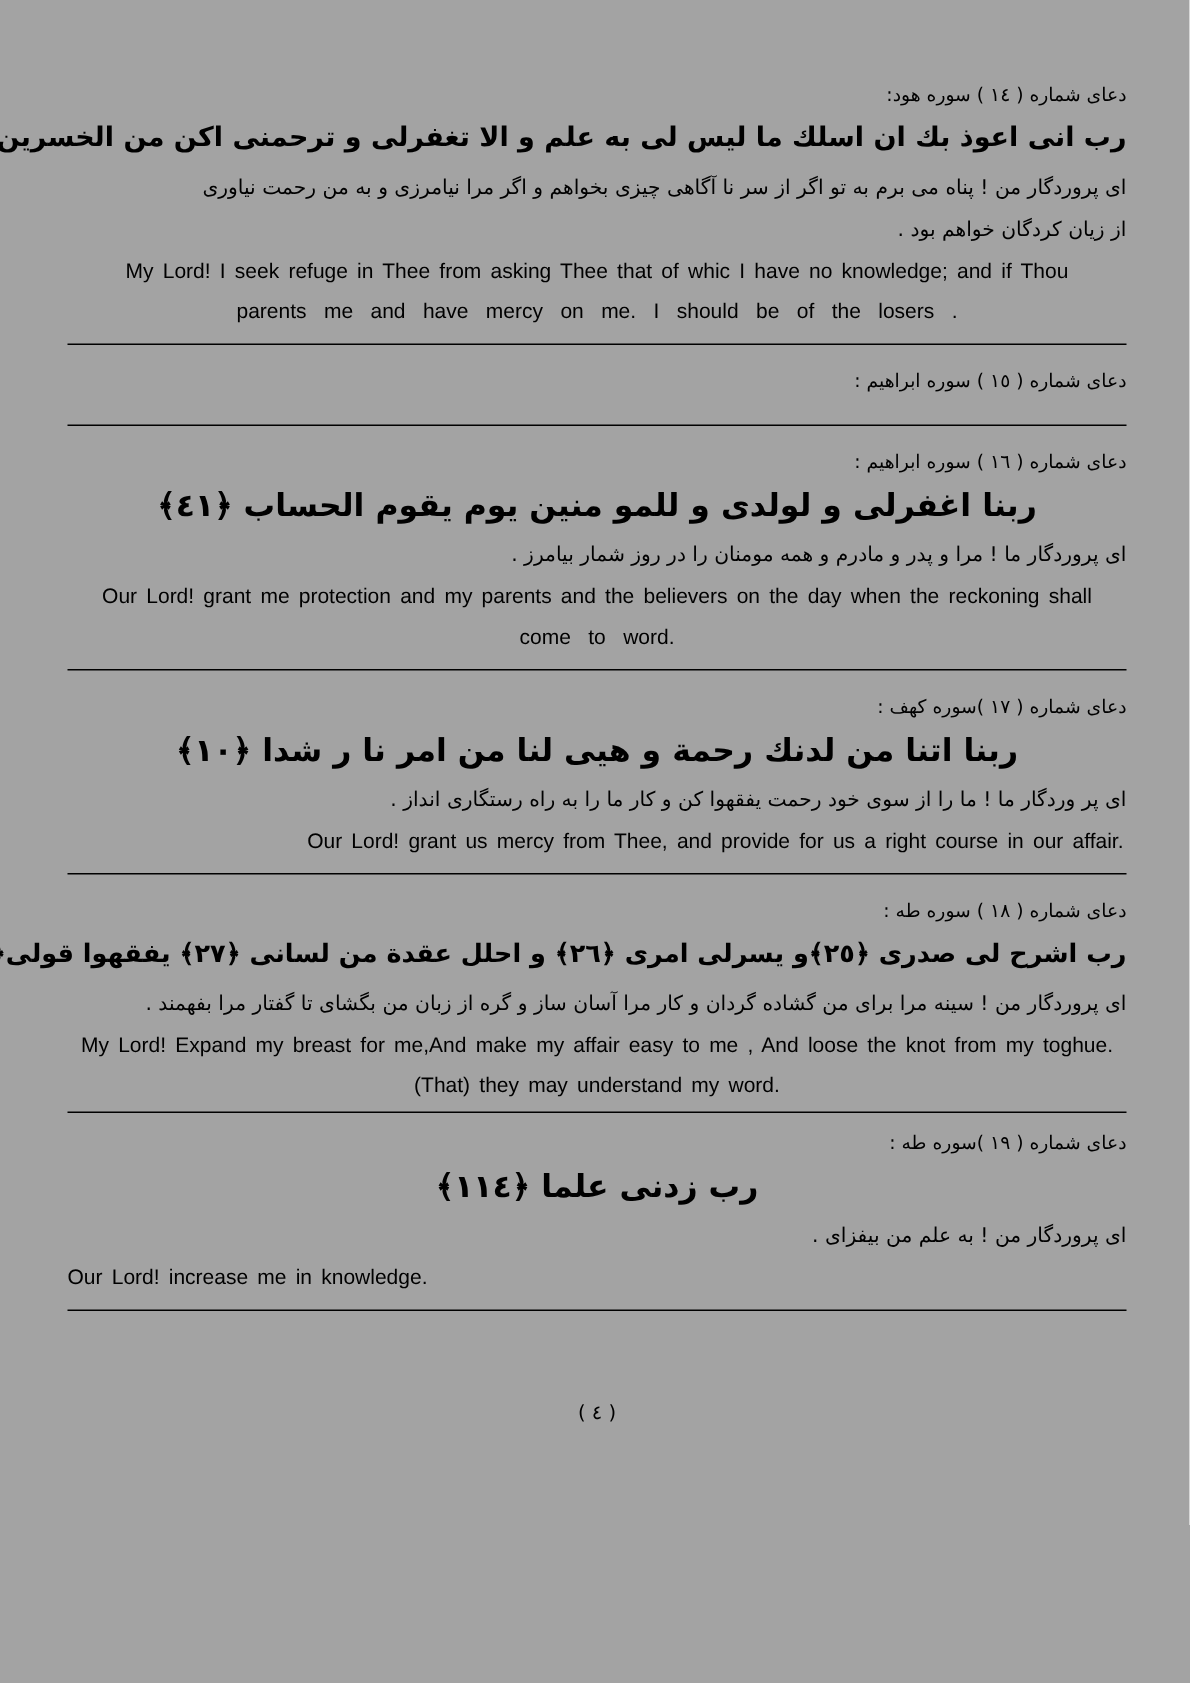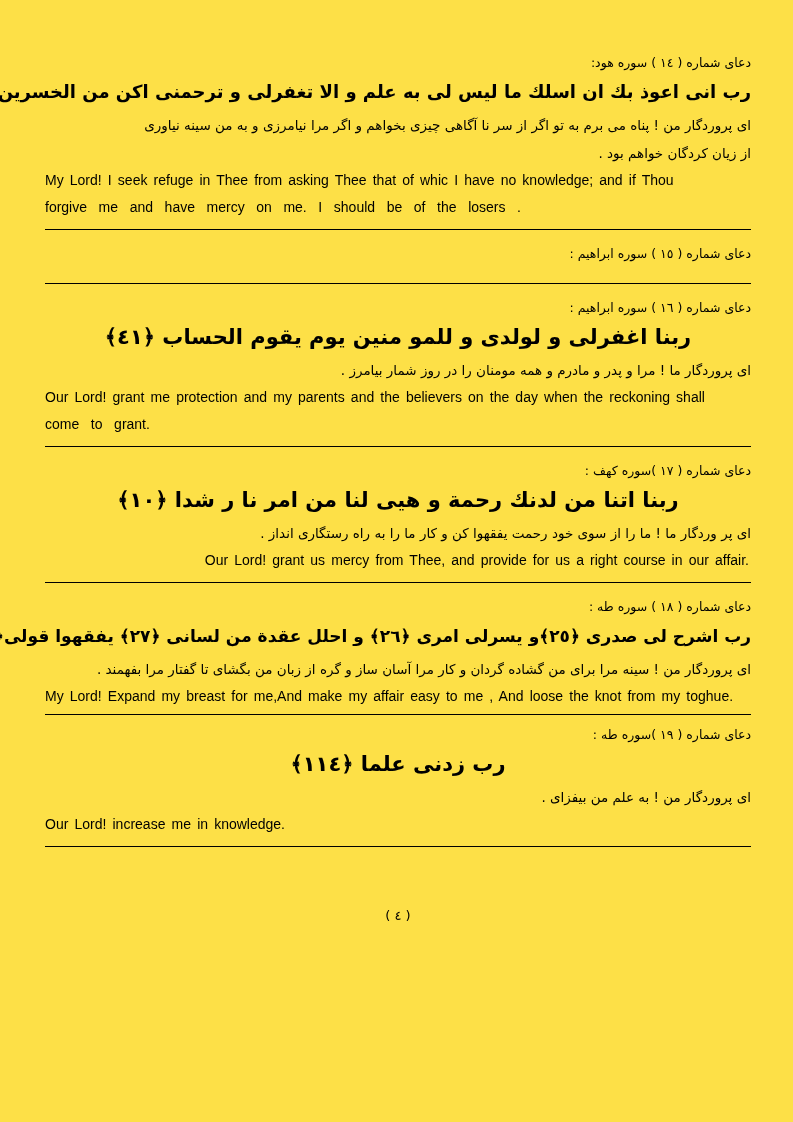--- a/index.html
+++ b/index.html
@@ -1,20 +1,20 @@
 <!DOCTYPE html>
 <html lang="fa"><head>
 <meta charset="utf-8">
 <style>
   * { margin:0; padding:0; box-sizing:border-box; }
   html,body { background:#ffffff; }
   .page {
     position:relative;
     width:793px; height:1122px;
-    background:#fde047;
+    background:#a3a3a3;
     color:#000;
     padding:50px 42px 0 45px;
     font-family:"DejaVu Sans", sans-serif;
     overflow:hidden;
   }
   .sec { padding-top:4px; }
   .hdr {
     direction:rtl; text-align:right;
     font-size:12.5px; line-height:18px;
     margin-bottom:3px;
@@ -28,21 +28,21 @@
     white-space:nowrap;
   }
   .ayah.sz-md { font-size:18px; }
   .ayah.sz-sm { font-size:17px; }
   .fa {
     direction:rtl; text-align:right;
     font-size:13.5px; line-height:28px;
     white-space:nowrap;
   }
   .en {
-    direction:ltr; 
+    direction:ltr; text-align:center;
     font-family:"Liberation Sans","DejaVu Sans",sans-serif;
     font-size:14px; line-height:27px;
     word-spacing:0.16em;
     white-space:nowrap;
   }
   .en.wide { word-spacing:0.55em; }
   .en.right { text-align:right; padding-right:2px; }
   .en.right-in { text-align:left; padding-right:36px; }
   .rule {
     border:none; border-top:1.5px solid #000;
@@ -59,54 +59,55 @@
   }
 </style>
 </head>
 <body>
 
 <main class="page">
 
   <section class="sec s1">
     <p class="hdr">دعای شماره ( ١٤ ) سوره هود:</p>
     <p class="ayah sz-md">رب انی اعوذ بك ان اسلك ما لیس لی به علم و الا تغفرلی و ترحمنی اكن من الخسرین ﴿٤٧﴾</p>
-    <p class="fa">ای پروردگار من ! پناه می برم به تو اگر از سر نا آگاهی چیزی بخواهم و اگر مرا نیامرزی و به من سینه نیاوری</p>
+    <p class="fa">ای پروردگار من ! پناه می برم به تو اگر از سر نا آگاهی چیزی بخواهم و اگر مرا نیامرزی و به من رحمت نیاوری</p>
     <p class="fa">از زیان کردگان خواهم بود .</p>
     <p class="en">My Lord! I seek refuge in Thee from asking Thee that of whic I have no knowledge; and if Thou</p>
-    <p class="en wide">forgive me and have mercy on me. I should be of the losers .</p>
+    <p class="en wide">parents me and have mercy on me. I should be of the losers .</p>
     <hr class="rule">
   </section>
 
   <section class="sec s2">
     <p class="hdr">دعای شماره ( ١٥ ) سوره ابراهیم :</p>
     <hr class="rule">
   </section>
 
   <section class="sec s3">
     <p class="hdr">دعای شماره ( ١٦ ) سوره ابراهیم :</p>
     <p class="ayah">ربنا اغفرلی و لولدی و للمو منین یوم یقوم الحساب ﴿٤١﴾</p>
     <p class="fa">ای پروردگار ما ! مرا و پدر و مادرم و همه مومنان را در روز شمار بیامرز .</p>
     <p class="en">Our Lord! grant me protection and my parents and the believers on the day when the reckoning shall</p>
-    <p class="en wide">come to  grant.</p>
+    <p class="en wide">come to  word.</p>
     <hr class="rule">
   </section>
 
   <section class="sec s4">
     <p class="hdr">دعای شماره ( ١٧ )سوره کهف :</p>
     <p class="ayah">ربنا اتنا من لدنك رحمة و هیی لنا من امر نا ر شدا ﴿١٠﴾</p>
     <p class="fa">ای پر وردگار ما ! ما را از سوی خود رحمت یفقهوا کن و کار ما را به راه رستگاری انداز .</p>
     <p class="en right">Our Lord! grant us mercy from  Thee, and provide for us a right course in our affair.</p>
     <hr class="rule">
   </section>
 
   <section class="sec s5">
     <p class="hdr">دعای شماره ( ١٨ ) سوره طه :</p>
     <p class="ayah sz-sm">رب اشرح لی صدری ﴿٢٥﴾و یسرلی امری ﴿٢٦﴾ و احلل عقدة من لسانی ﴿٢٧﴾ یفقهوا قولی﴿٢٨﴾</p>
     <p class="fa">ای پروردگار من ! سینه مرا برای من گشاده گردان و کار مرا آسان ساز و گره از زبان من بگشای تا گفتار مرا بفهمند .</p>
     <p class="en">My Lord! Expand my breast for me,And make my affair easy to me , And loose the knot from my toghue.</p>
+    <p class="en">(That)  they may understand my word.</p>
     <hr class="rule">
   </section>
 
   <section class="sec s6">
     <p class="hdr">دعای شماره ( ١٩ )سوره طه :</p>
     <p class="ayah">رب زدنی علما ﴿١١٤﴾</p>
     <p class="fa">ای پروردگار من ! به علم من بیفزای .</p>
     <p class="en right-in">Our Lord! increase me in knowledge.</p>
     <hr class="rule">
   </section>

